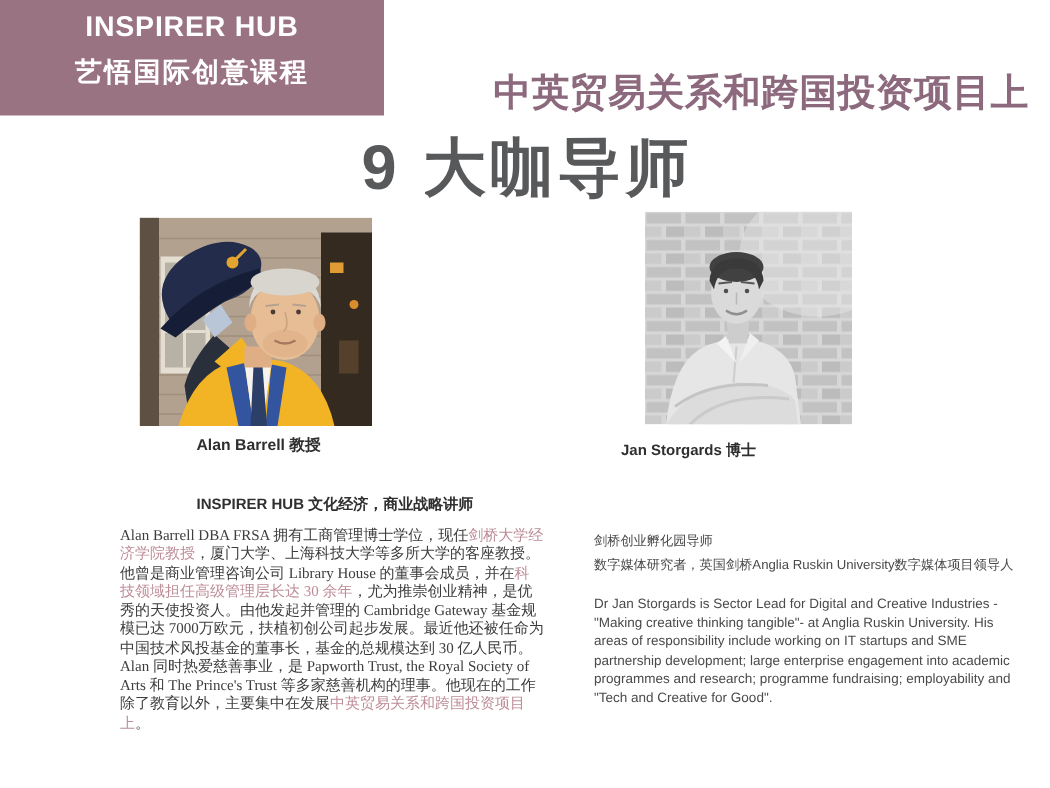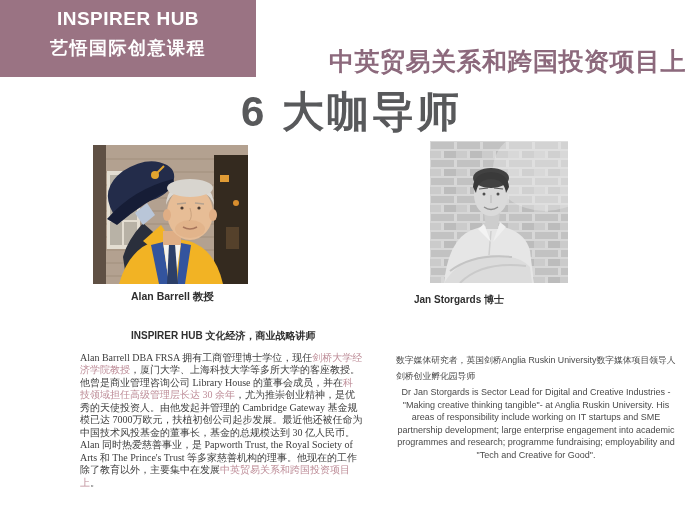--- a/index.html
+++ b/index.html
@@ -44,36 +44,36 @@
   }
   .para-1 { top:352px; }
   .para-2 { top:377px; }
   .accent { color:var(--accent,#bd8c97); }
 
   .intro-right {
     position:absolute; left:396px; top:353px;
     font-size:8.8px; line-height:15.6px; color:#4a4a4a; white-space:nowrap;
   }
   .bio-right {
-    position:absolute; left:396px; top:386px; width:280px;
-    font-size:9px; line-height:12.55px; color:#4a4a4a;text-align:center;
+    position:absolute; left:396px; top:396px; width:280px;
+    font-size:9px; line-height:12.55px; color:#4a4a4a;
   }
 </style>
 </head>
 <body>
 
 <div class="page">
 
   <div class="brand-box">
     <div class="brand-title">INSPIRER HUB</div>
     <div class="brand-sub">艺悟国际创意课程</div>
   </div>
 
   <div class="course-title">中英贸易关系和跨国投资项目上</div>
-  <div class="main-heading">6 大咖导师</div>
+  <div class="main-heading">9 大咖导师</div>
 
   <div class="photo photo-left">
     <svg viewBox="0 0 155 139" preserveAspectRatio="none">
       <rect width="155" height="139" fill="#b3a190"></rect>
       <g stroke="#a18f7d" stroke-width="1">
         <line x1="0" y1="14" x2="155" y2="14"></line>
           <line x1="0" y1="27" x2="155" y2="27"></line>
         <line x1="0" y1="40" x2="155" y2="40"></line>
           <line x1="0" y1="53" x2="155" y2="53"></line>
         <line x1="0" y1="66" x2="155" y2="66"></line>
@@ -155,19 +155,19 @@
 
   <div class="cap cap-left">Alan Barrell 教授</div>
   <div class="cap role-left">INSPIRER HUB 文化经济，商业战略讲师</div>
 
   <div class="para para-1"><span>Alan Barrell DBA FRSA 拥有工商管理博士学位，现任</span><span class="accent">剑桥大学经济学院教授</span><span>，厦门大学、上海科技大学等多所大学的客座教授。</span></div>
   <div class="para para-2"><span>他曾是商业管理咨询公司 Library House 的董事会成员，并在</span><span class="accent">科技领域担任高级管理层长达 30 余年</span><span>，尤为推崇创业精神，是优秀的天使投资人。由他发起并管理的 Cambridge Gateway 基金规模已达 7000万欧元，扶植初创公司起步发展。最近他还被任命为中国技术风投基金的董事长，基金的总规模达到 30 亿人民币。Alan 同时热爱慈善事业，是 Papworth Trust, the Royal Society of Arts 和 The Prince's Trust 等多家慈善机构的理事。他现在的工作除了教育以外，主要集中在发展</span><span class="accent">中英贸易关系和跨国投资项目上</span><span>。</span></div>
 
   <div class="cap cap-right">Jan Storgards 博士</div>
 
   <div class="intro-right">
+    <div>剑桥创业孵化园导师</div>
     <div>数字媒体研究者，英国剑桥Anglia Ruskin University数字媒体项目领导人</div>
-    <div>剑桥创业孵化园导师</div>
   </div>
 
   <div class="bio-right">Dr Jan Storgards is Sector Lead for Digital and Creative Industries - "Making creative thinking tangible"- at Anglia Ruskin University. His areas of responsibility include working on IT startups and SME partnership development; large enterprise engagement into academic programmes and research; programme fundraising; employability and "Tech and Creative for Good".</div>
 
 </div>
 
 </body></html>

